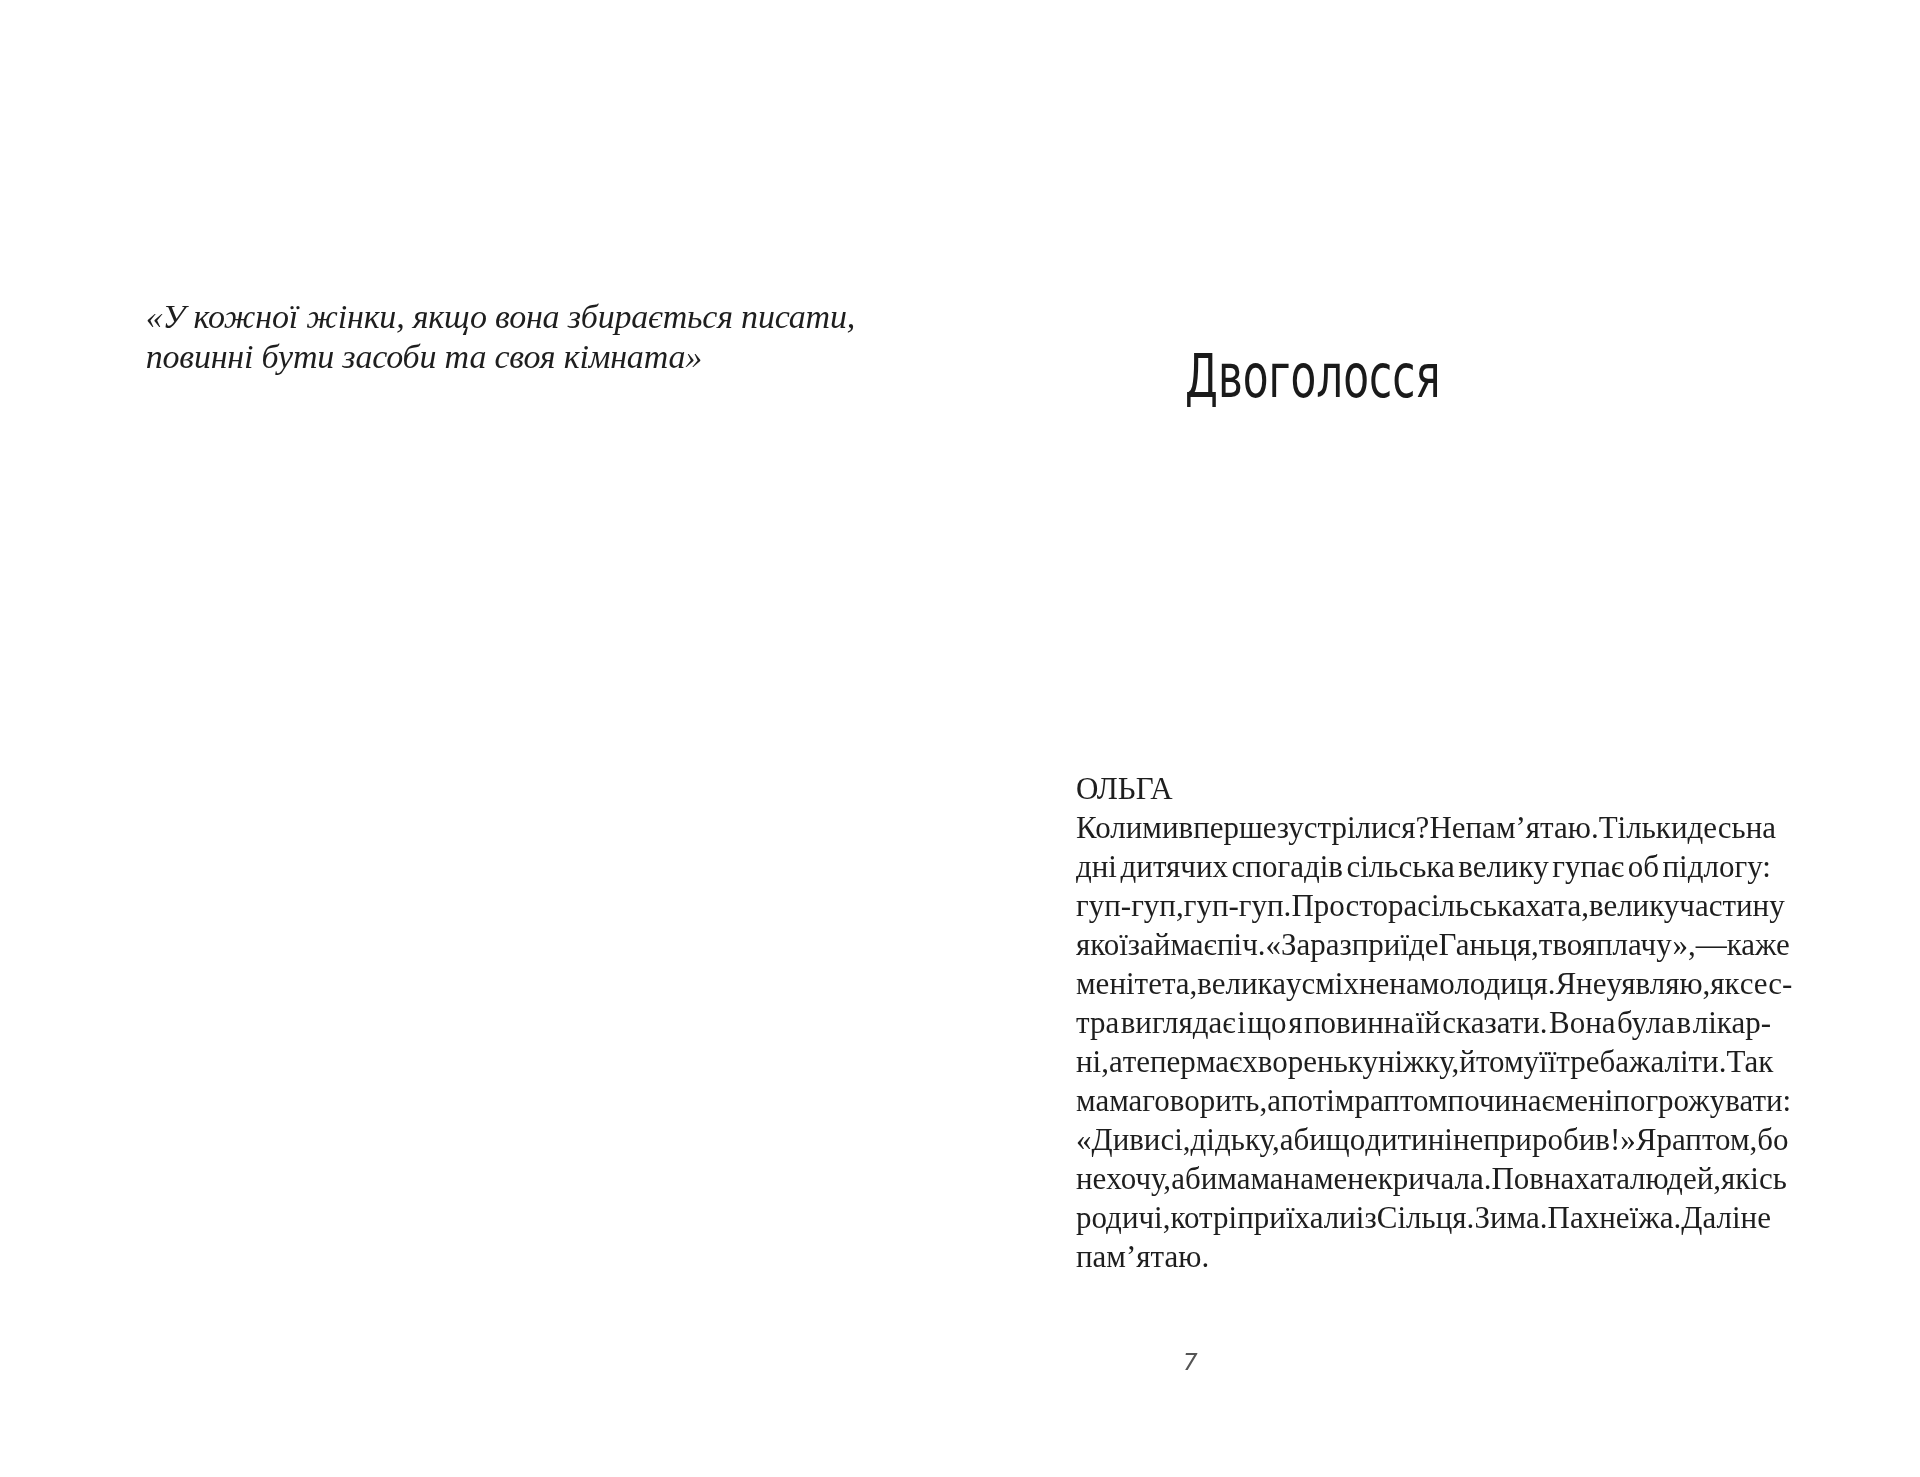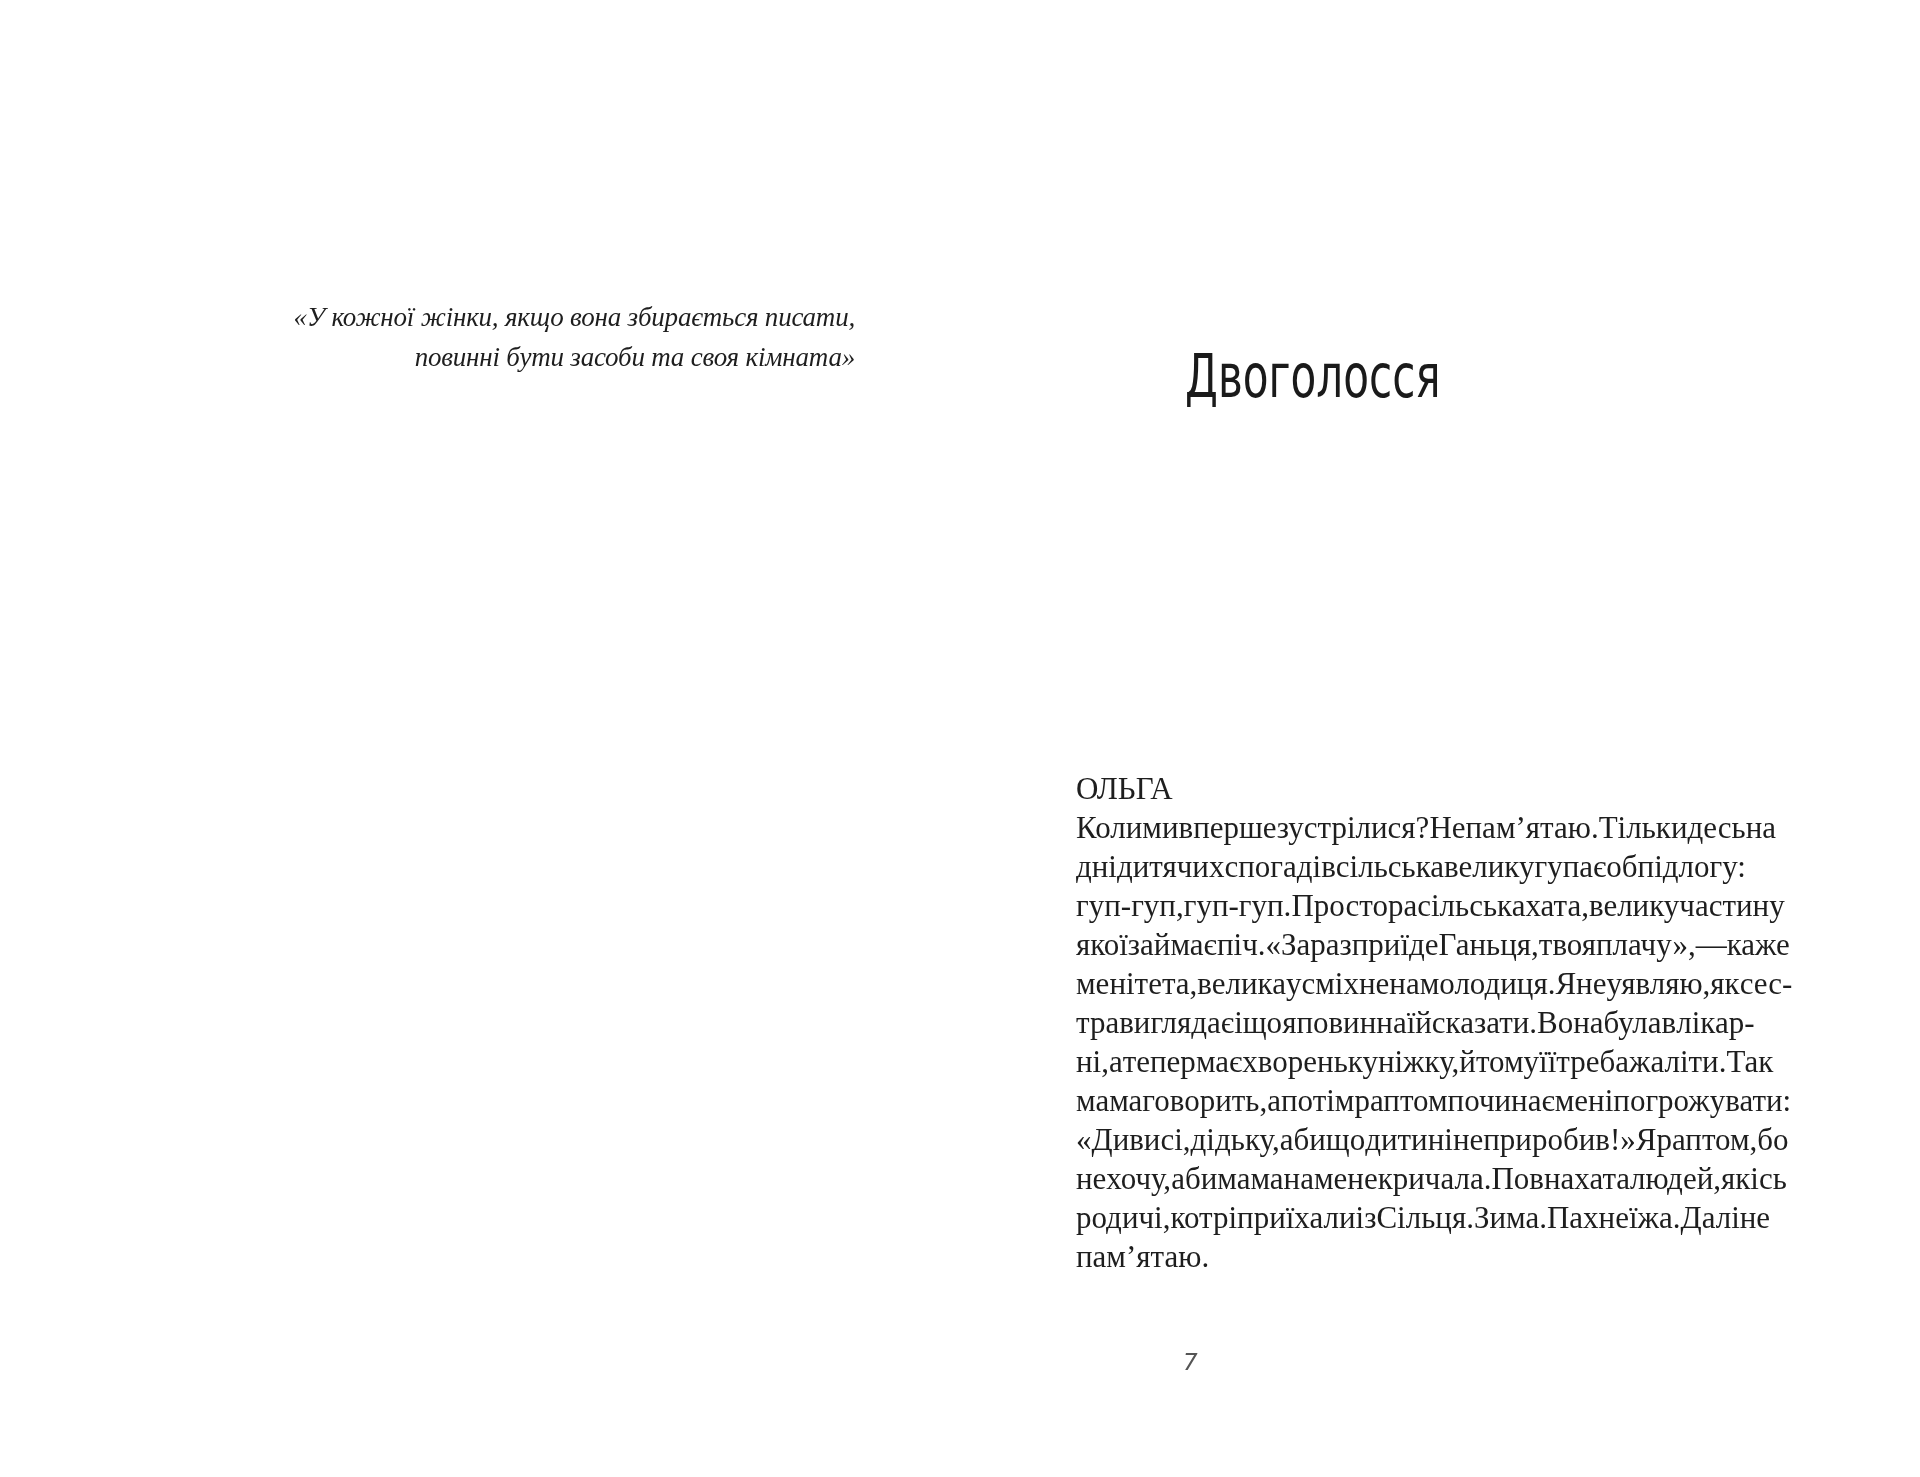--- a/index.html
+++ b/index.html
@@ -26,22 +26,22 @@
       top: 0;
       height: 1477px;
     }
     .page-left { left: 0; width: 960px; }
     .page-right { left: 960px; width: 960px; }
 
     .epigraph {
       position: absolute;
       right: 105px;
       top: 297px;
-      text-align: right;
-      font-size: 27px;
+      text-align: left;
+      font-size: 34px;
       line-height: 40px;
       letter-spacing: -0.2px;
     }
     .epigraph .quote-line {
       display: block;
       font-style: italic;
       white-space: nowrap;
     }
     .epigraph .attribution {
       display: block;
@@ -78,21 +78,21 @@
       white-space: nowrap;
     }
     .line {
       display: block;
       text-align: justify;
       text-align-last: justify;
       white-space: nowrap;
     }
     .line.justified {
       display: flex;
-      justify-content: flex-start;
+      justify-content: space-between;
     }
     .line.last {
       text-align: left;
       text-align-last: left;
     }
 
     .page-number {
       position: absolute;
       left: 223px;
       top: 1349px;

